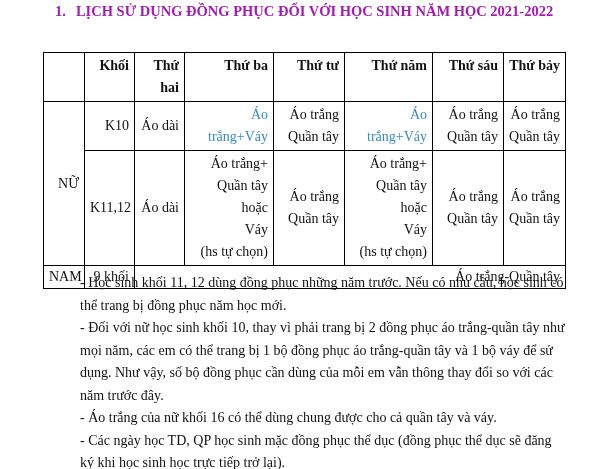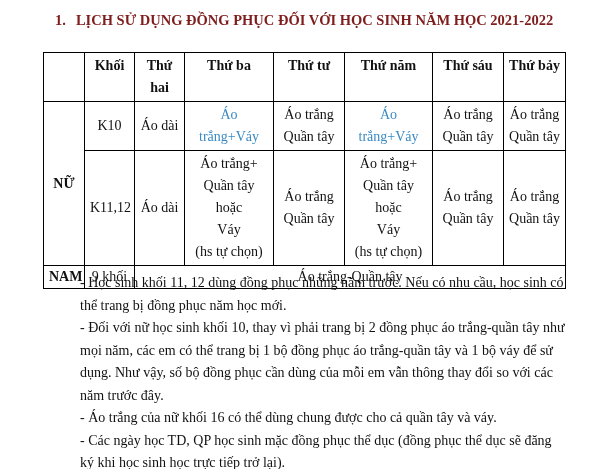--- a/index.html
+++ b/index.html
@@ -2,43 +2,43 @@
 <html><head>
   <meta charset="utf-8">
   <style>
     html, body { margin: 0; padding: 0; background: #ffffff; }
     body {
       width: 602px; height: 469px; position: relative; overflow: hidden;
       font-family: "Liberation Serif", "DejaVu Serif", serif;
       color: #111;
     }
     .title {
-      position: absolute; left: 55px; top: 12px;
-      font-size: 14.5px; font-weight: bold; color: #7f1d1d;
+      position: absolute; left: 55px; top: 3px;
+      font-size: 14.5px; font-weight: bold; color: #a21caf;
       letter-spacing: 0px; white-space: nowrap;
     }
     .title .num { margin-right: 10px; }
     table.uniform {
       position: absolute; left: 43px; top: 52px;
       border-collapse: collapse; table-layout: fixed;
       width: 522px; font-size: 14px;
     }
     table.uniform td, table.uniform th {
       border: 1.6px solid #000; vertical-align: top;
-      padding: 2px 5px; line-height: 22px; text-align: center;
+      padding: 2px 5px; line-height: 22px; text-align: right;
     }
     table.uniform th { font-weight: bold; }
     .mid { vertical-align: middle !important; }
     .blue { color: #3a8ac4; }
     .hdr-row { height: 45px; }
     .r-k10 { height: 48px; }
     .r-k11 { height: 89px; }
     .r-nam { height: 22px; }
     .center { text-align: center; }
-    .bold { font-weight: bold; }
+    .bold { font-weight: normal; }
     .notes {
       position: absolute; left: 45px; top: 272px; width: 520px;
       font-size: 14px; line-height: 22.5px;
     }
     .notes .heading { font-weight: bold; text-decoration: underline; }
     .notes p { margin: 0; padding-left: 35px; text-indent: 0; }
   </style>
 </head>
 <body>
 

